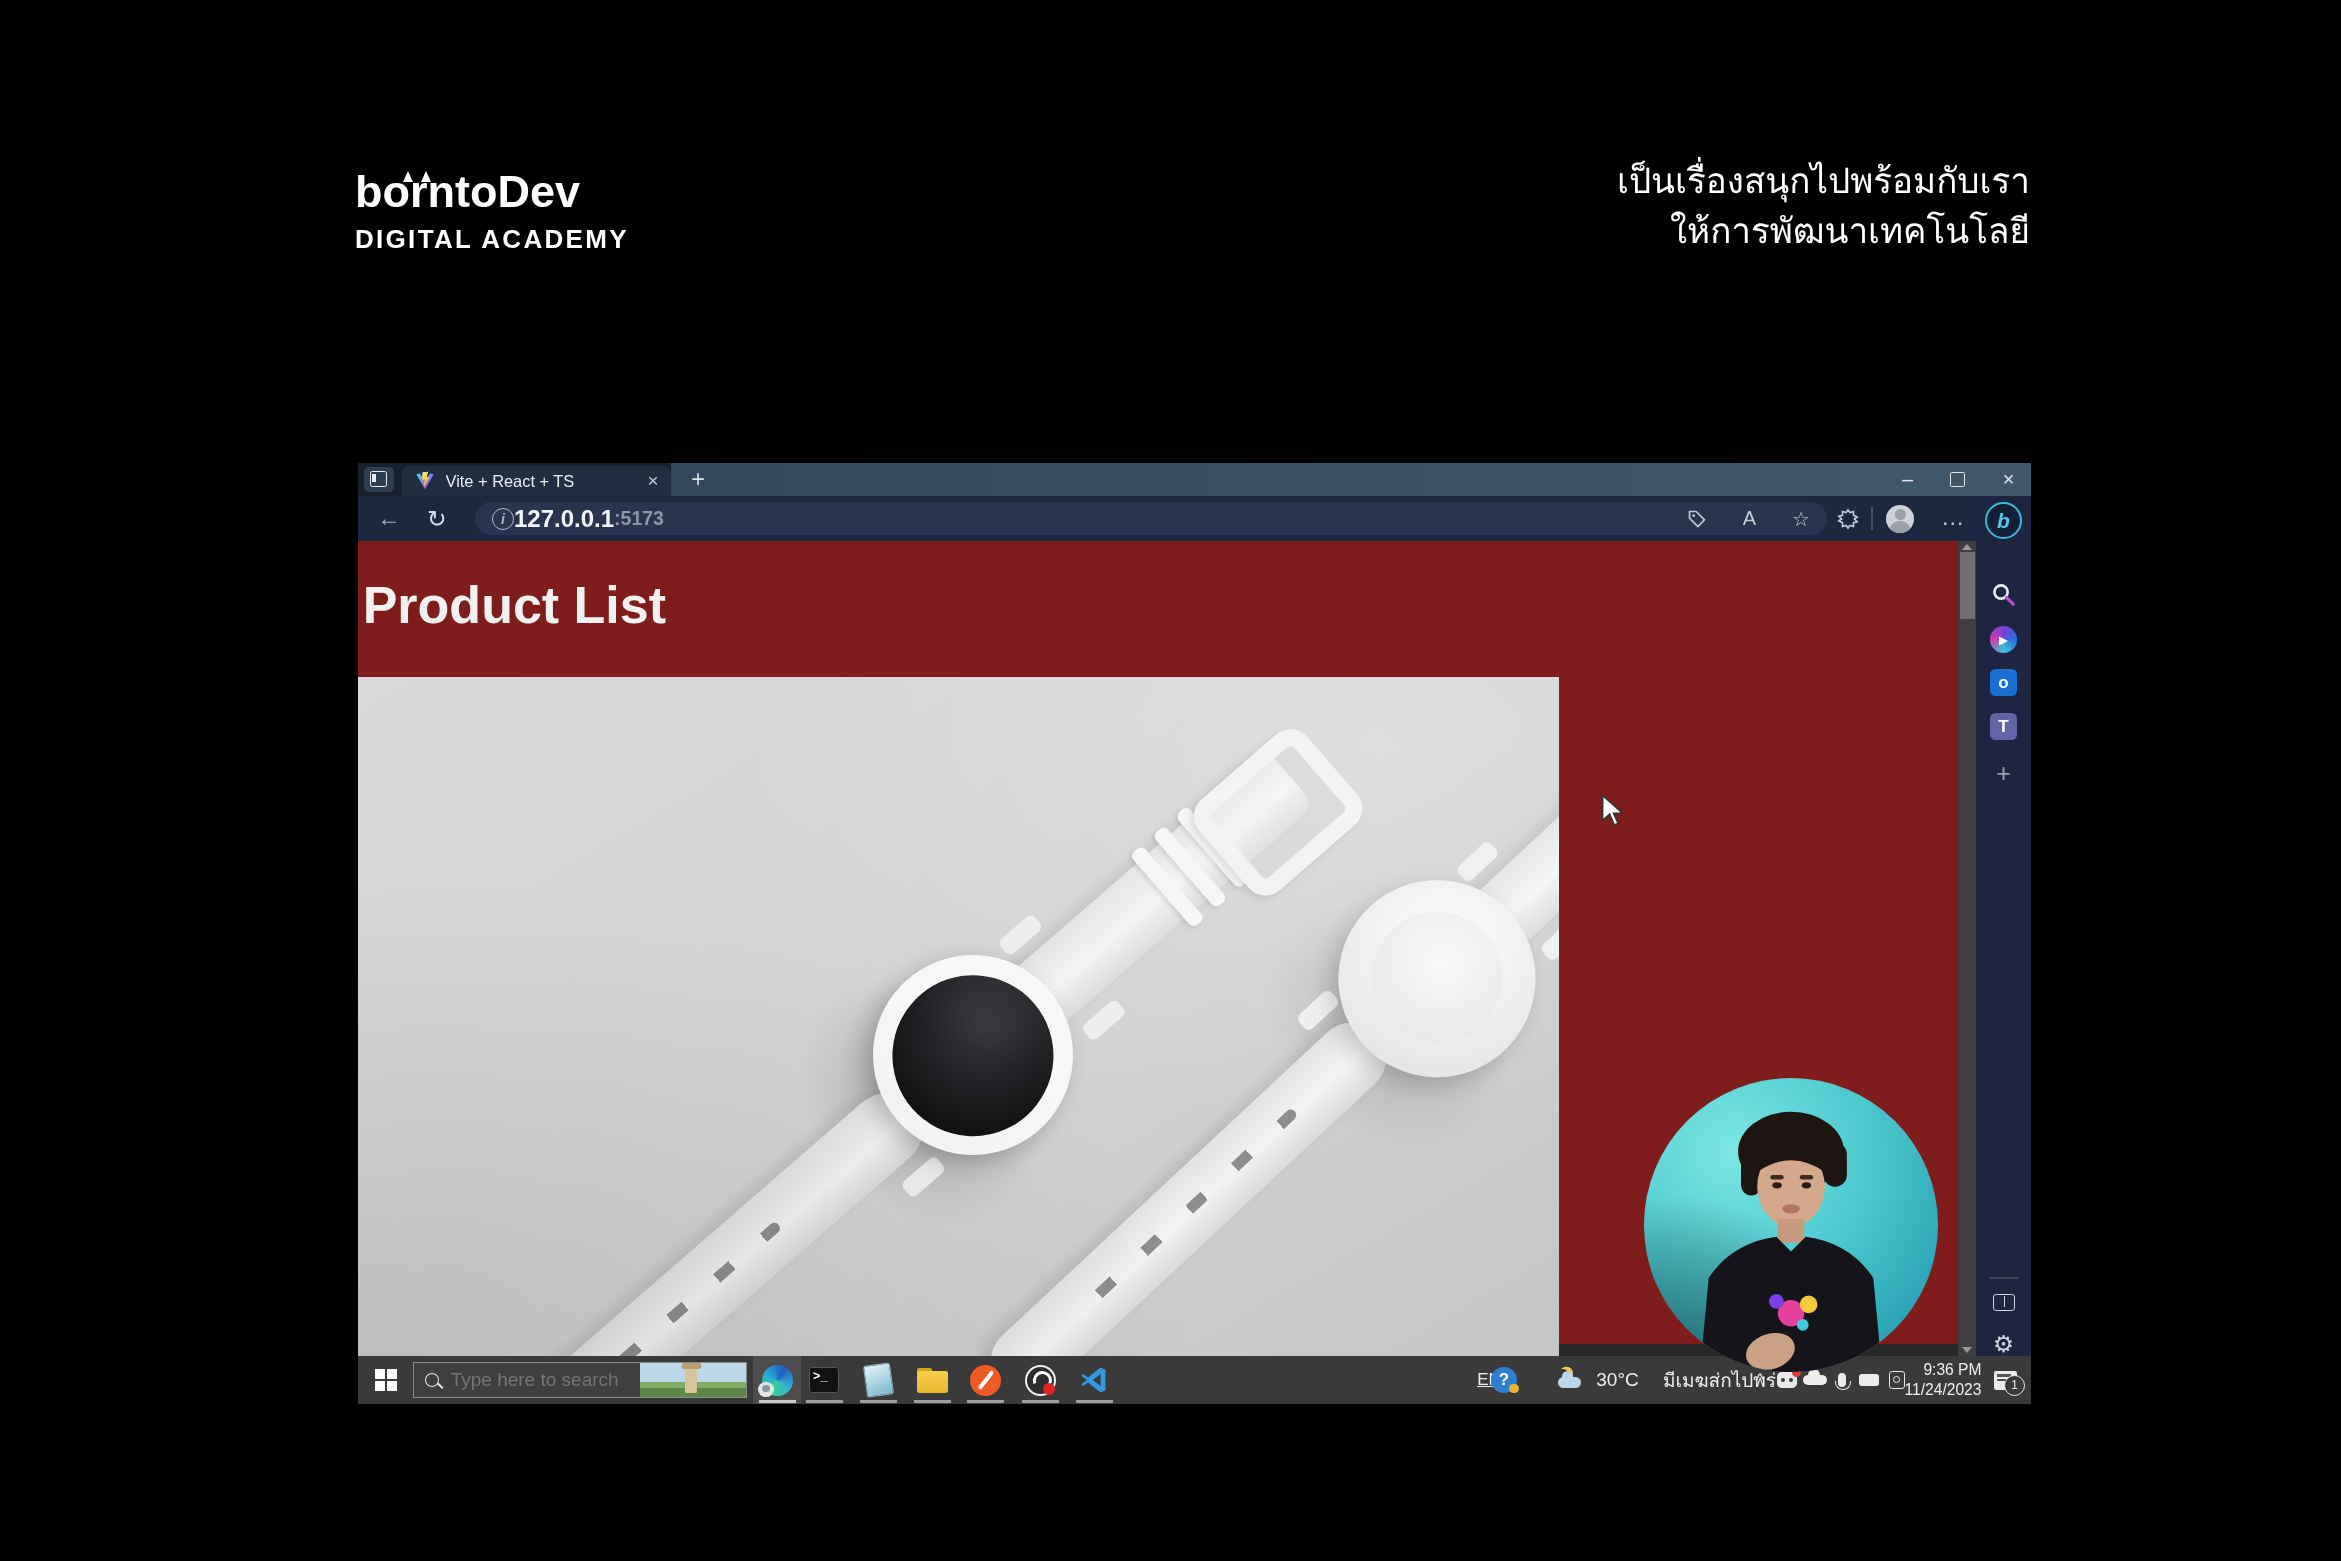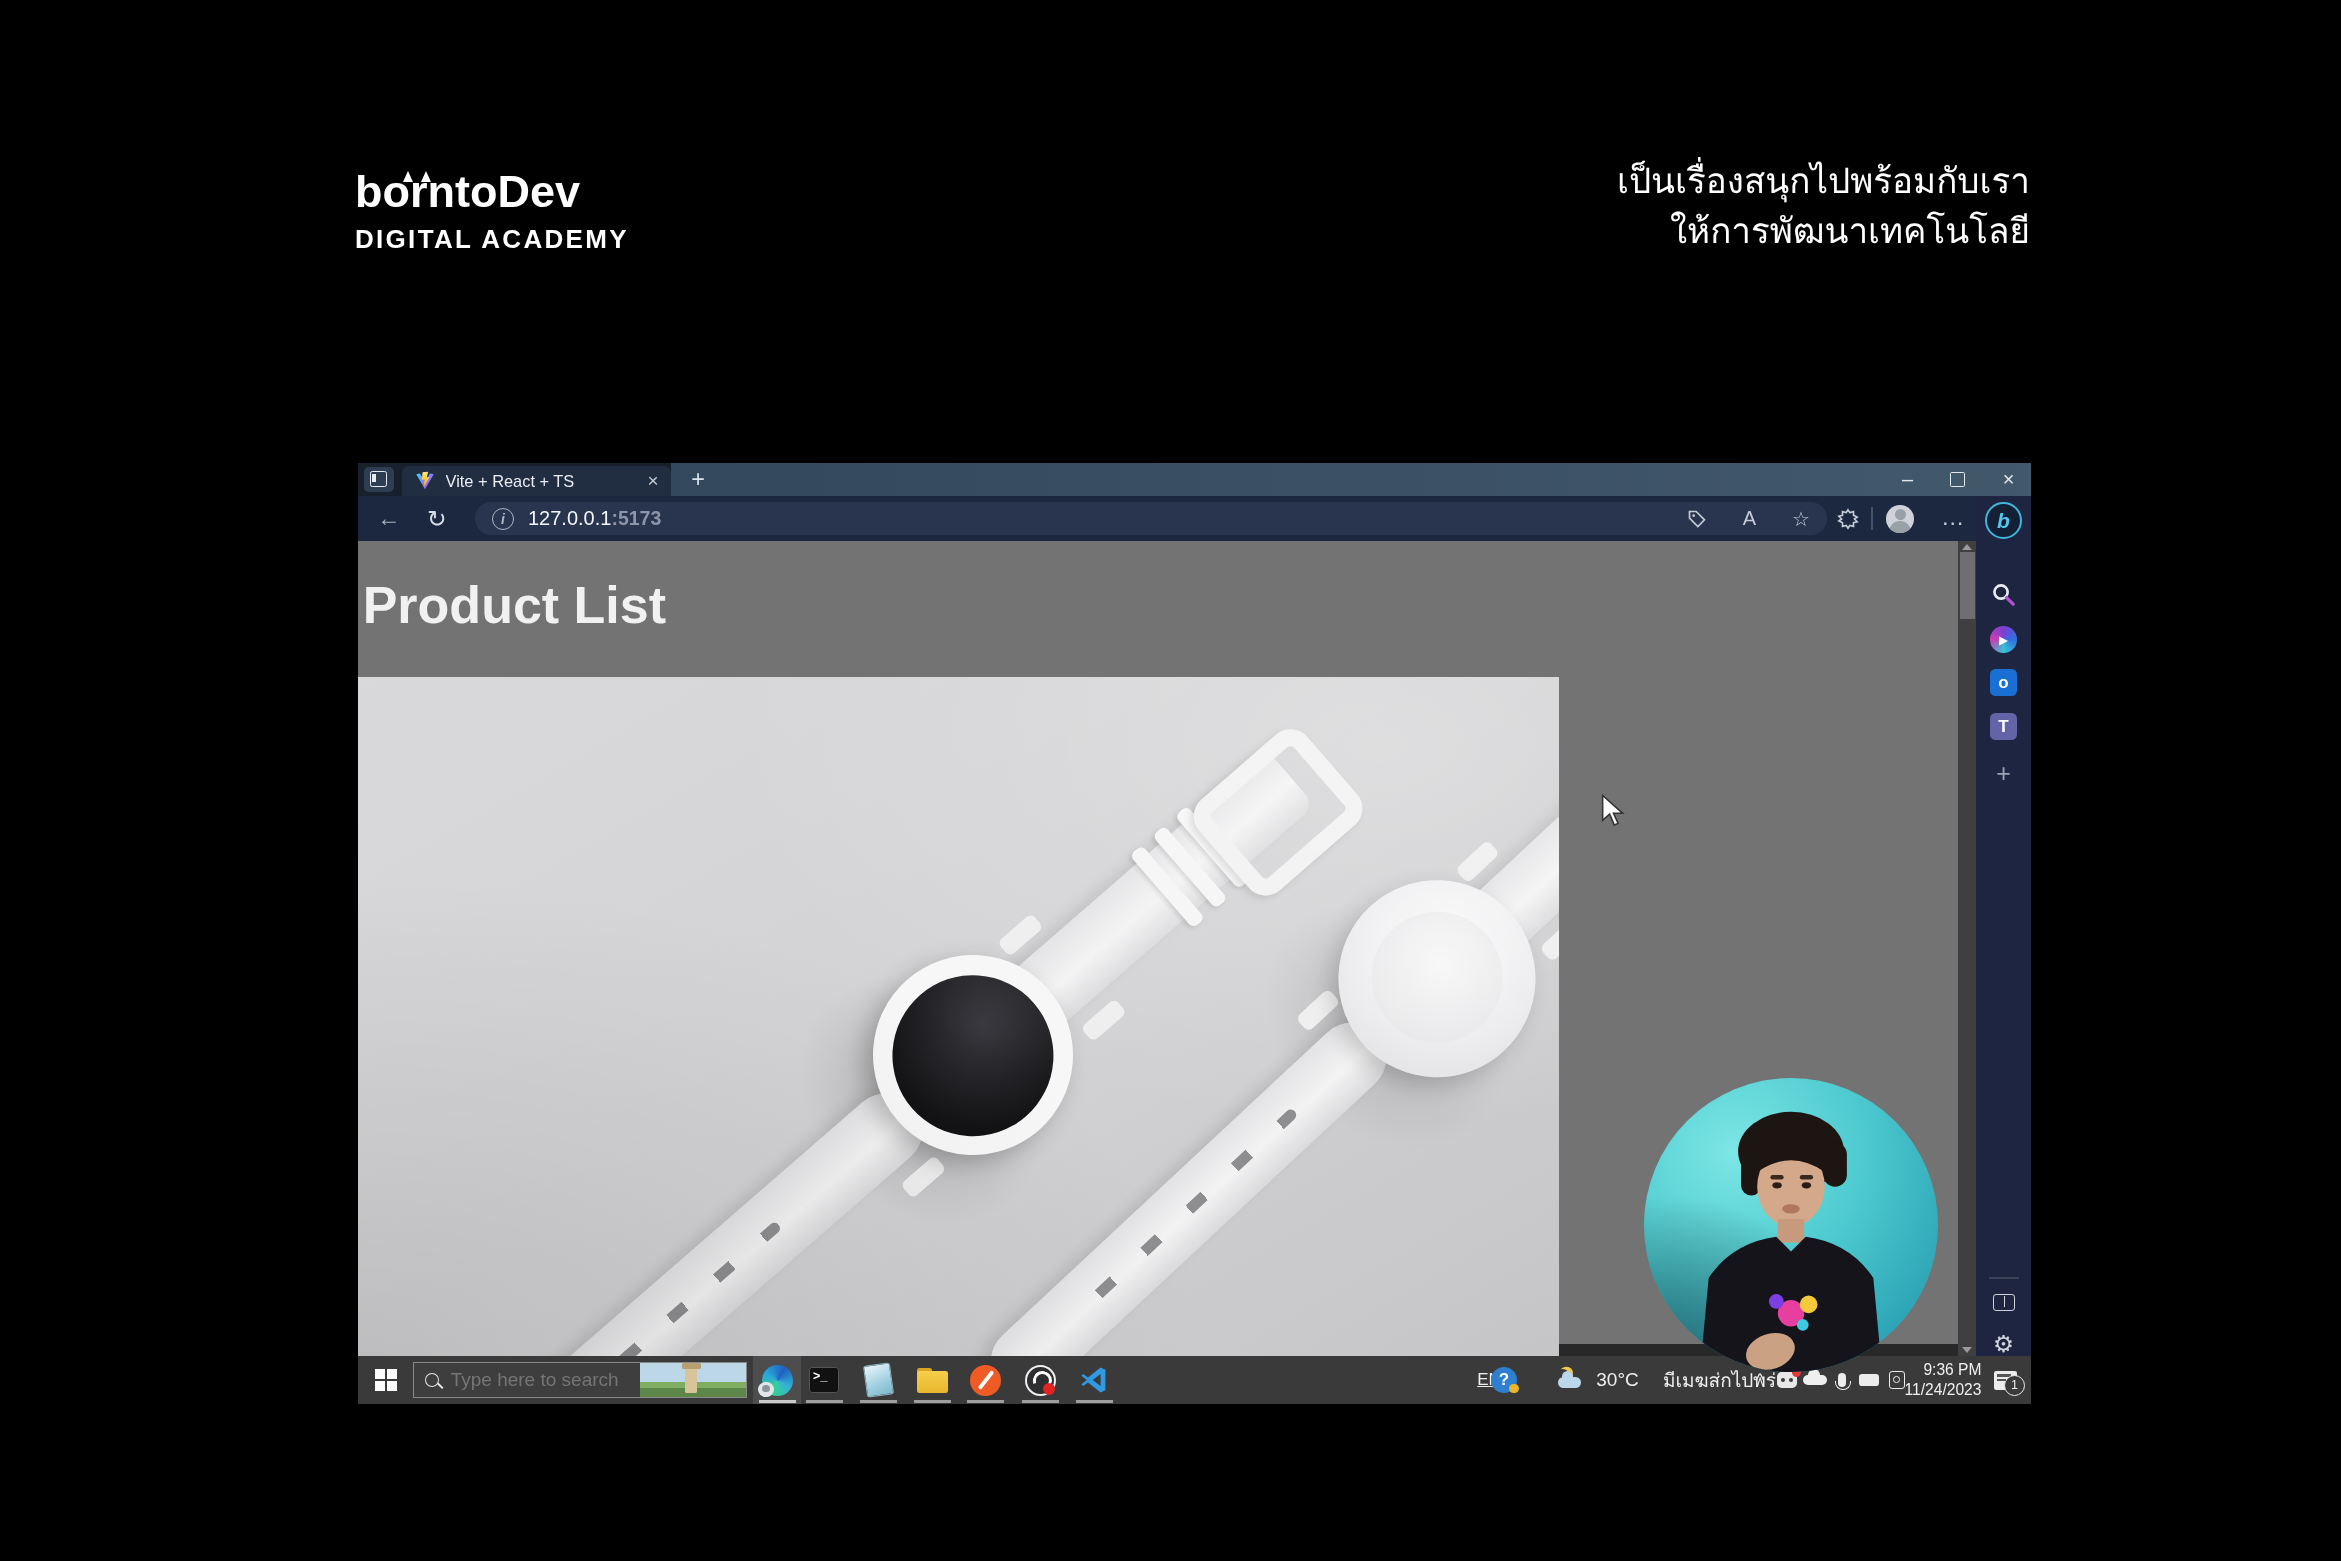--- a/index.html
+++ b/index.html
@@ -23,31 +23,31 @@
   .tab-title{color:#e9edf3;font-size:16.4px;flex:1;white-space:nowrap;overflow:hidden;}
   .tab-close{color:#c7cdd8;font-size:19px;padding:0 12.5px;}
   .new-tab{left:323px;top:0;width:34px;height:33px;color:#dbe3ea;font-size:23.4px;display:flex;align-items:center;justify-content:center;}
   .winctl{top:0;height:33px;width:41px;display:flex;align-items:center;justify-content:center;color:#e3e8ee;font-size:20px;}
   .restore-glyph{width:12.5px;height:12.5px;border:1.6px solid #e3e8ee;border-radius:1.6px;position:relative;background:transparent;}
   
   #toolbar{left:0;top:33px;width:1673px;height:45px;background:#1c2740;}
   .nav-glyph{color:#a9b2c0;font-size:23.4px;}
   .pill{left:117px;top:6.2px;width:1352px;height:33px;border-radius:16.4px;background:#29344e;display:flex;align-items:center;padding:0 17px;box-sizing:border-box;}
   .info-circ{width:20px;height:20px;border:1.6px solid #aeb6c6;border-radius:50%;color:#aeb6c6;font-size:14px;display:flex;align-items:center;justify-content:center;font-style:italic;font-weight:bold;}
-  .url-host{color:#f3f5f9;font-size:20px;font-weight:normal;margin-left:14px;}
+  .url-host{color:#f3f5f9;font-size:24px;font-weight:bold;}
   .url-port{color:#8c95a9;font-size:19.5px;font-weight:bold;}
   .pill-right{margin-left:auto;display:flex;align-items:center;gap:36px;}
   .tb-ic{color:#c4cbd7;font-size:20px;}
   .tag-svg,.gear-svg{display:block;}
   .divider{width:1.6px;height:23.4px;background:#46526c;}
   .avatar{width:28px;height:28px;border-radius:50%;background:#cfd3d9;position:relative;overflow:hidden;}
   .avatar::before{content:"";position:absolute;left:8.6px;top:4.7px;width:11px;height:11px;border-radius:50%;background:#9aa0a8;}
   .avatar::after{content:"";position:absolute;left:3.1px;top:16.4px;width:22px;height:14px;border-radius:11px 11px 0 0;background:#9aa0a8;}
   
-  #contentbg{left:0;top:78px;width:1600px;height:803px;background:#737373;}
+  #contentbg{left:0;top:78px;width:1600px;height:803px;background:#7f1d1d;}
   #pageheading{left:4.7px;top:34px;font-size:52px;font-weight:bold;color:#f1f1f1;}
   #productimg{left:0;top:136px;width:1201px;height:679px;background:linear-gradient(150deg,#d9d9db 0%,#d2d2d4 55%,#c5c5c7 100%);overflow:hidden;}
   .vignette{left:0;top:0;width:100%;height:100%;background:radial-gradient(ellipse at 85% 10%,rgba(255,255,255,.25),transparent 45%),radial-gradient(ellipse at 0% 100%,rgba(0,0,0,.10),transparent 50%);}
   .watch{position:absolute;width:0;height:0;}
   .w-el{position:absolute;}
   .strap{background:linear-gradient(90deg,#e2e2e4,#f3f3f4 55%,#dadadc);box-shadow:-6.2px 7.8px 14px rgba(0,0,0,.10);}
   .holes{background:repeating-linear-gradient(to bottom,#8e8e91 0 20px,transparent 20px 62px);border-radius:5.5px;}
   .keeper{background:#f5f5f6;border-radius:6.2px;box-shadow:0 3.1px 4.7px rgba(0,0,0,.12);}
   
   #scrollbar{left:1600px;top:78px;width:18px;height:815px;background:#3f3f42;}

